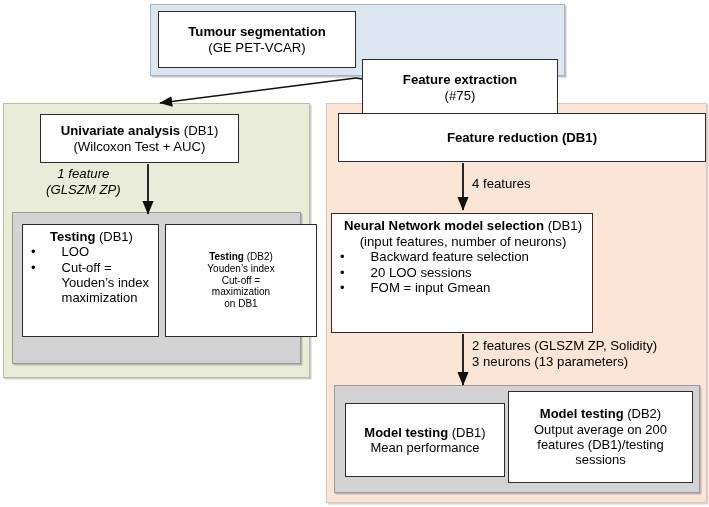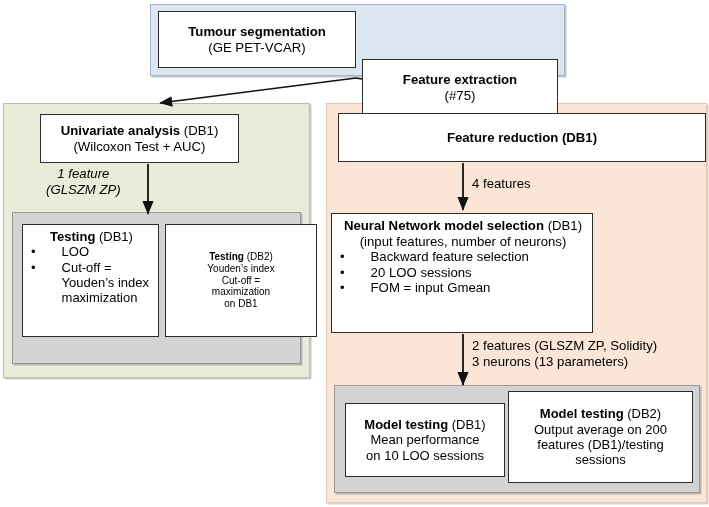--- a/index.html
+++ b/index.html
@@ -225,21 +225,20 @@
   </div>
 
   <div class="arrow-label" id="lbl-2features">
     <div>2 features (GLSZM ZP, Solidity)</div>
     <div>3 neurons (13 parameters)</div>
   </div>
 
   <div class="box" id="box-model-db1">
     <span class="ln"><b>Model testing</b><span> (DB1)</span></span>
     <span class="ln">Mean performance</span>
-    <span class="ln">on 10 LOO sessions</span>
   </div>
 
   <div class="box" id="box-model-db2">
     <span class="ln"><b>Model testing</b><span> (DB2)</span></span>
     <span class="ln">Output average on 200</span>
     <span class="ln">features (DB1)/testing</span>
     <span class="ln">sessions</span>
   </div>
 
 </div>

